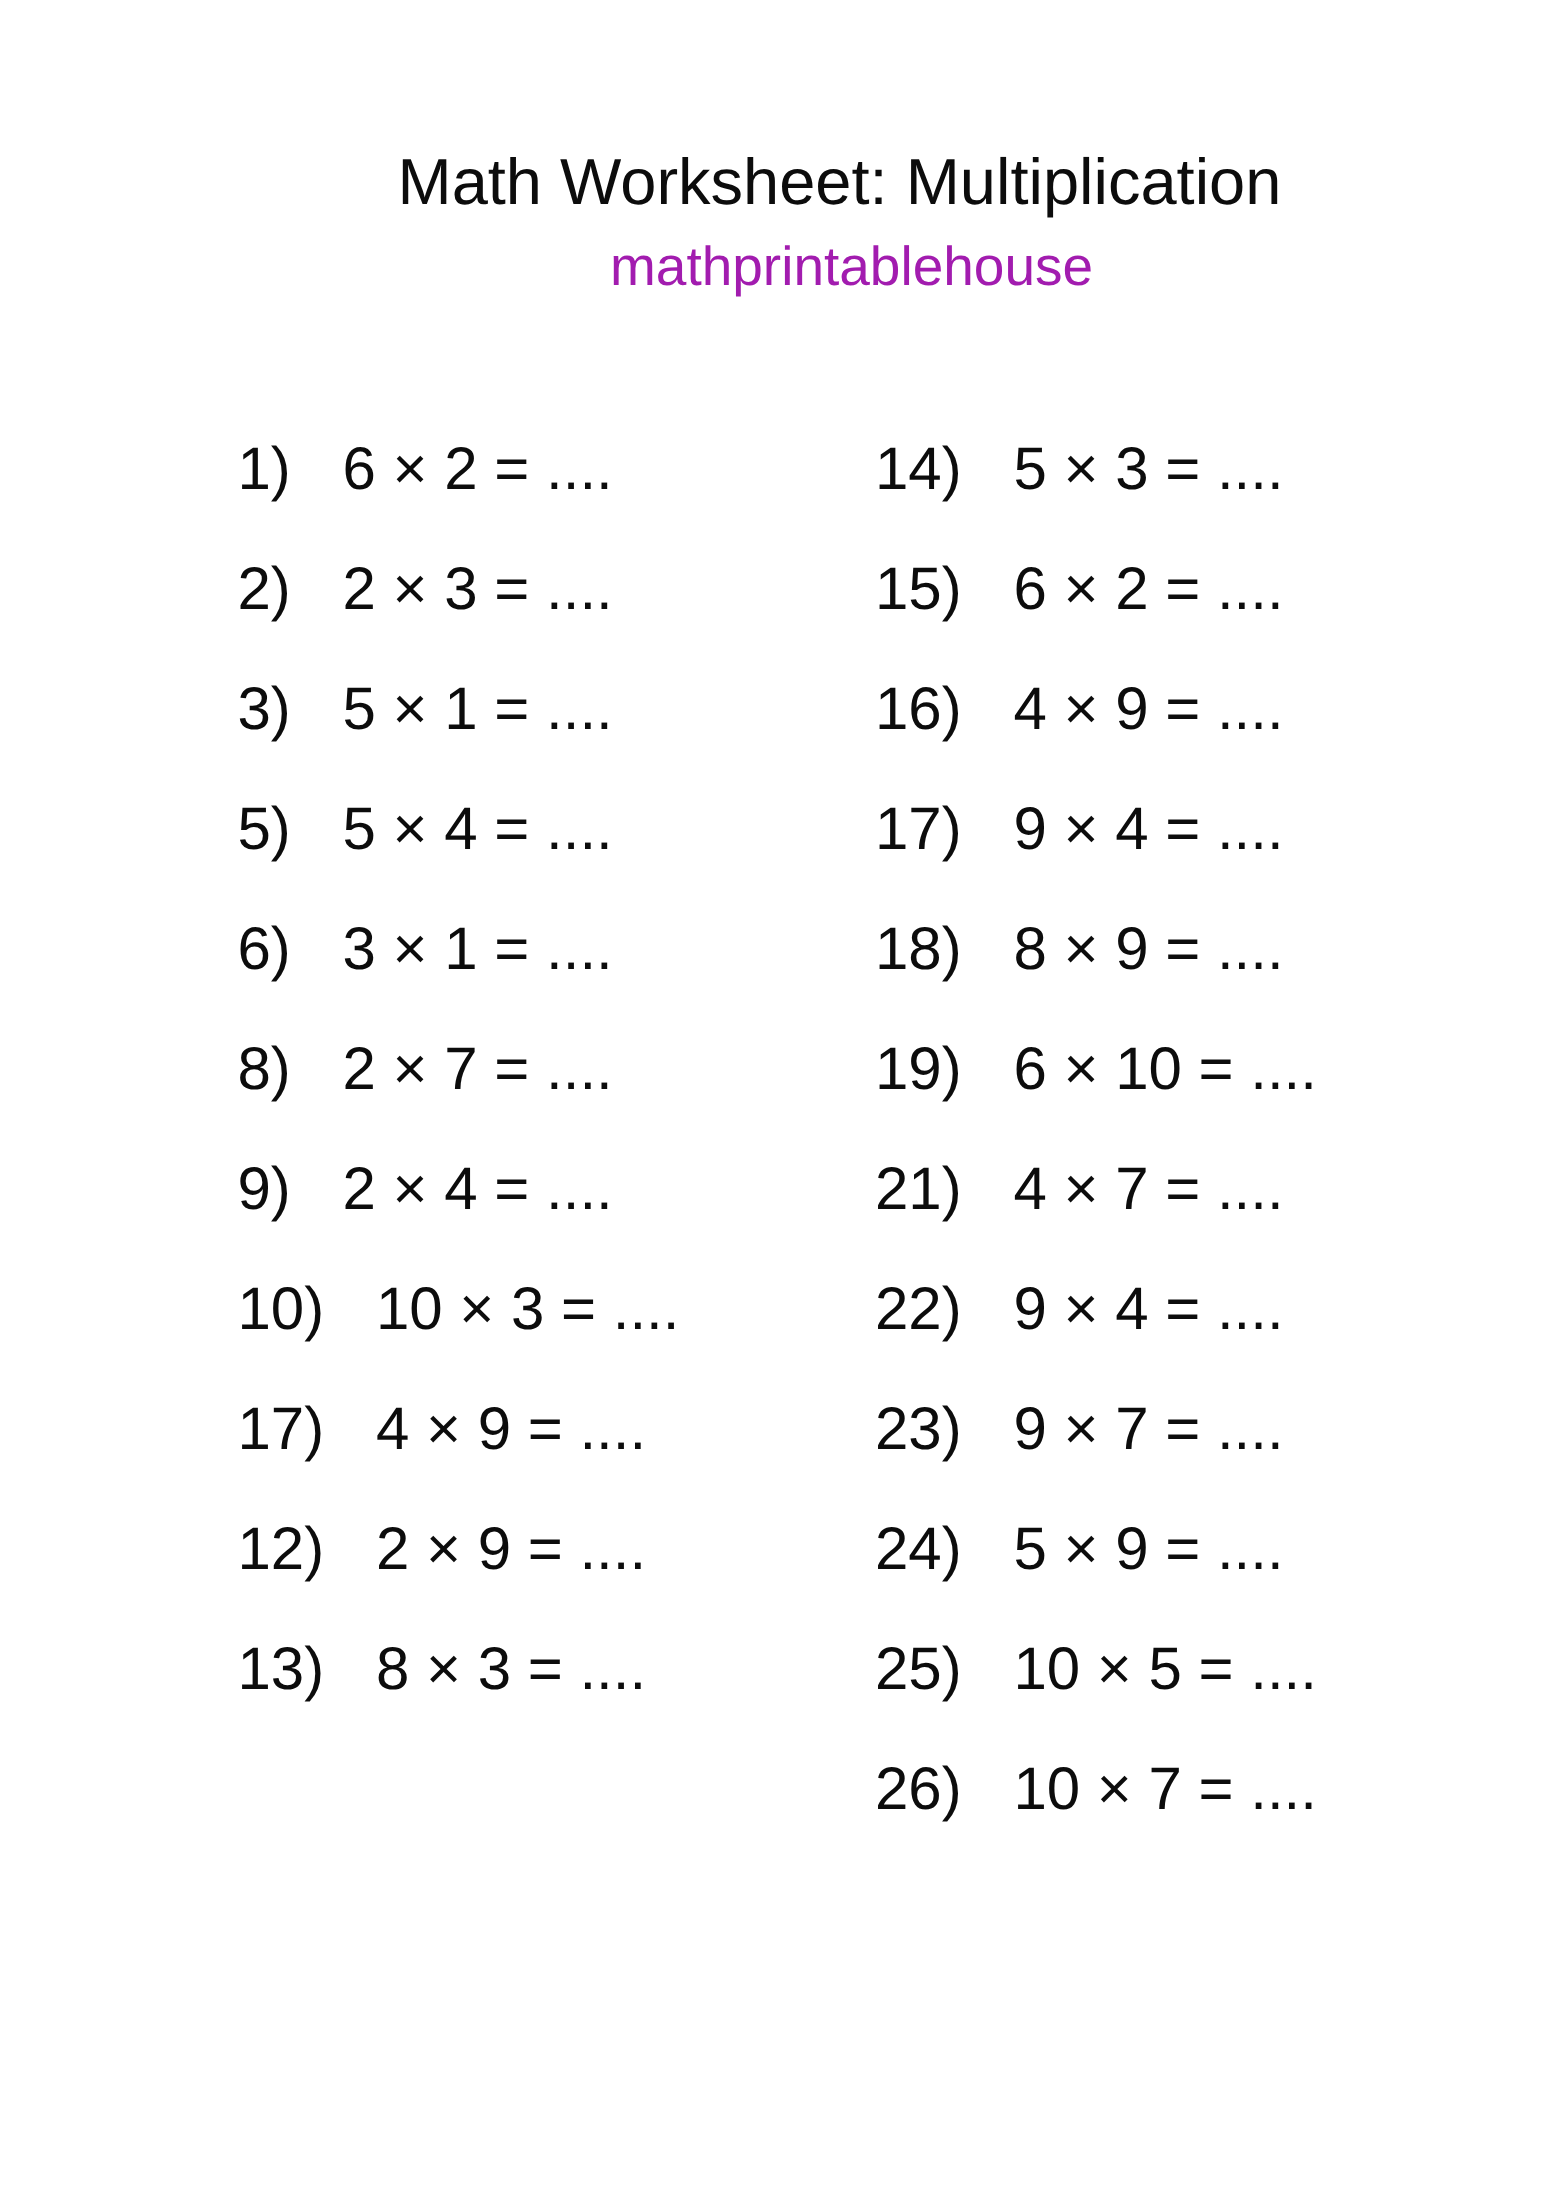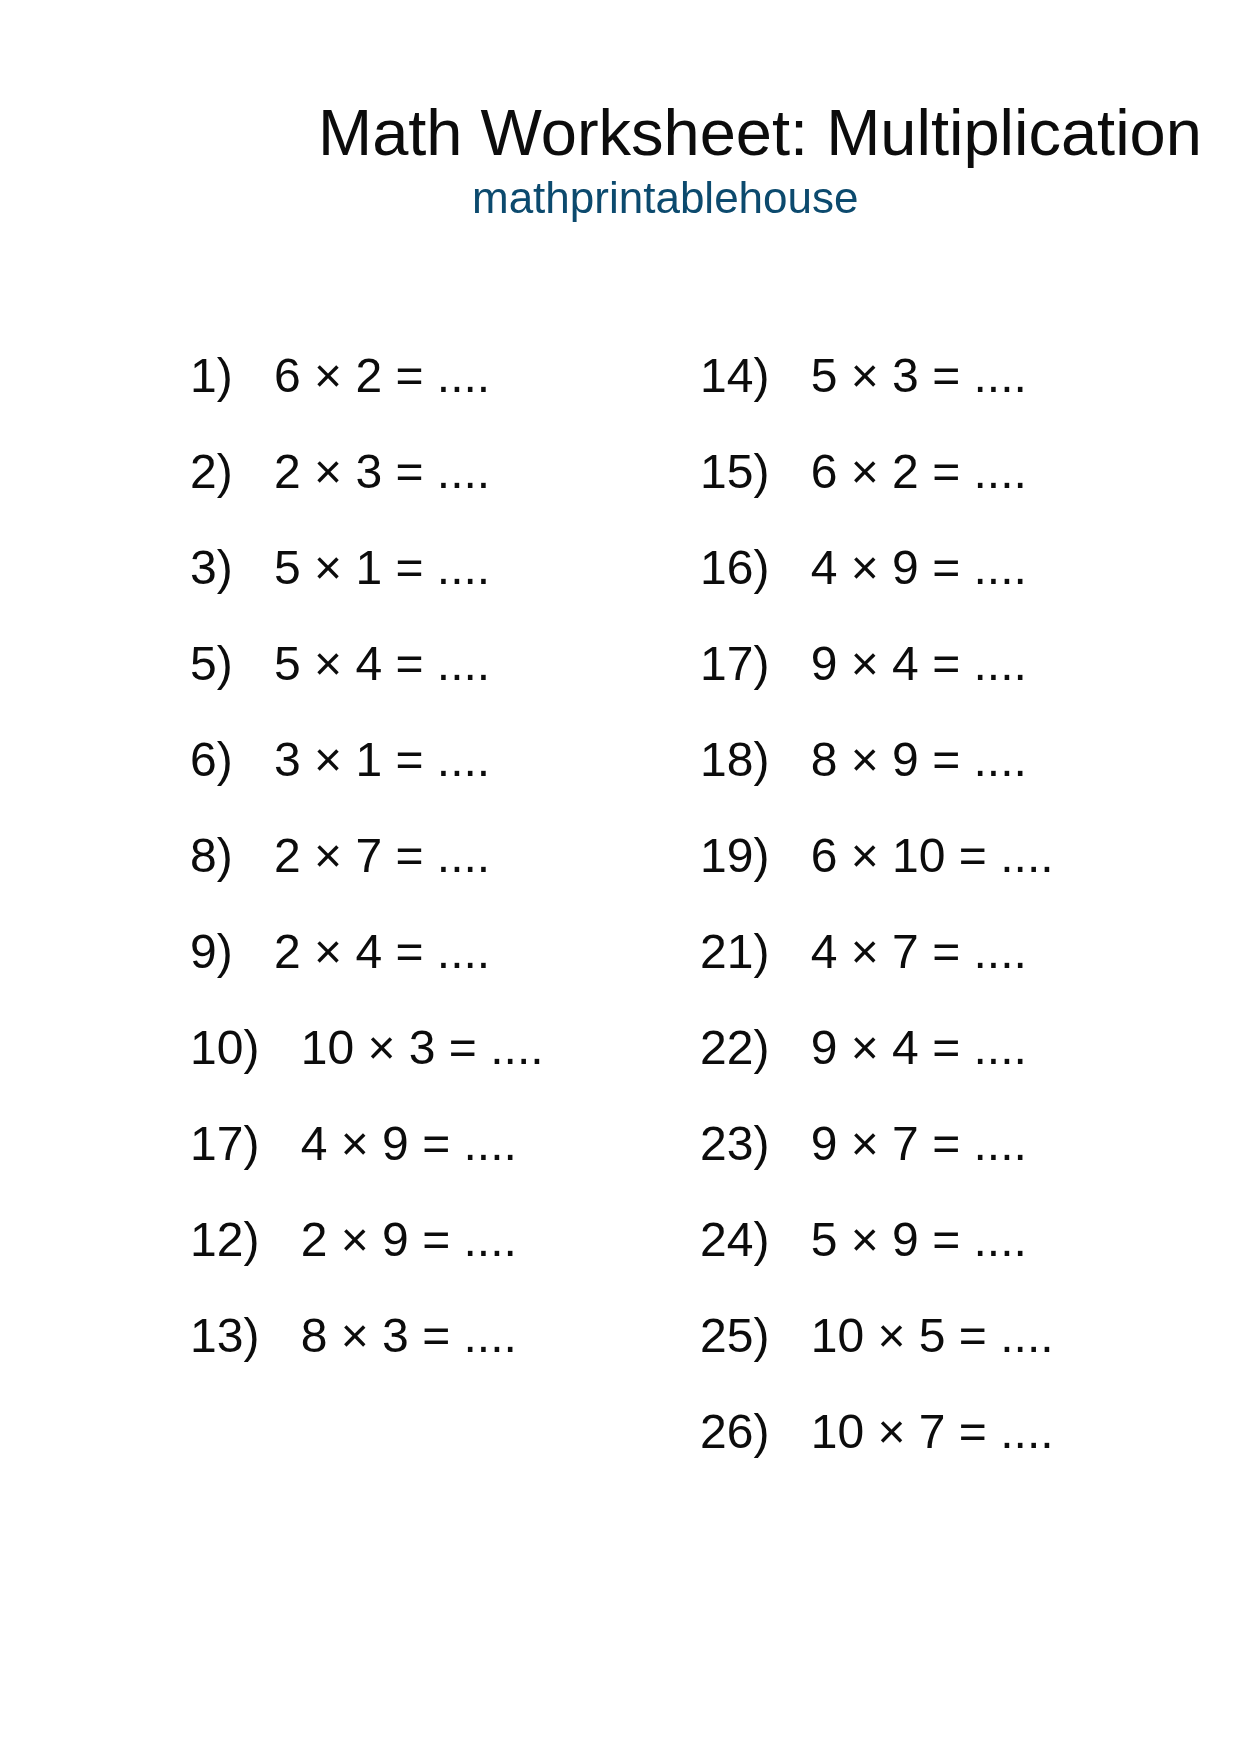--- a/index.html
+++ b/index.html
@@ -12,39 +12,39 @@
     width: 1240px;
     height: 1754px;
     background: #ffffff;
     overflow: hidden;
     font-family: "Liberation Sans", "DejaVu Sans", sans-serif;
     color: #0c0c0c;
   }
   .title {
     position: absolute;
     left: 318px;
-    top: 100px;
+    top: 120px;
     margin: 0;
-    font-size: 65px;
+    font-size: 52px;
     font-weight: normal;
     line-height: 1;
     white-space: nowrap;
     color: #0c0c0c;
     text-align: center;
   }
   .subtitle {
     position: absolute;
     left: 472px;
     top: 176px;
-    margin: 0;
+    margin: 16px;
     font-size: 44px;
     font-weight: normal;
     line-height: 1;
     white-space: nowrap;
-    color: #0c4a6e;
+    color: #a21caf;
   }
   .col {
     position: absolute;
     top: 328px;
     width: 460px;
   }
   .col-left  { left: 190px; }
   .col-right { left: 700px; }
   .problem {
     height: 96px;

